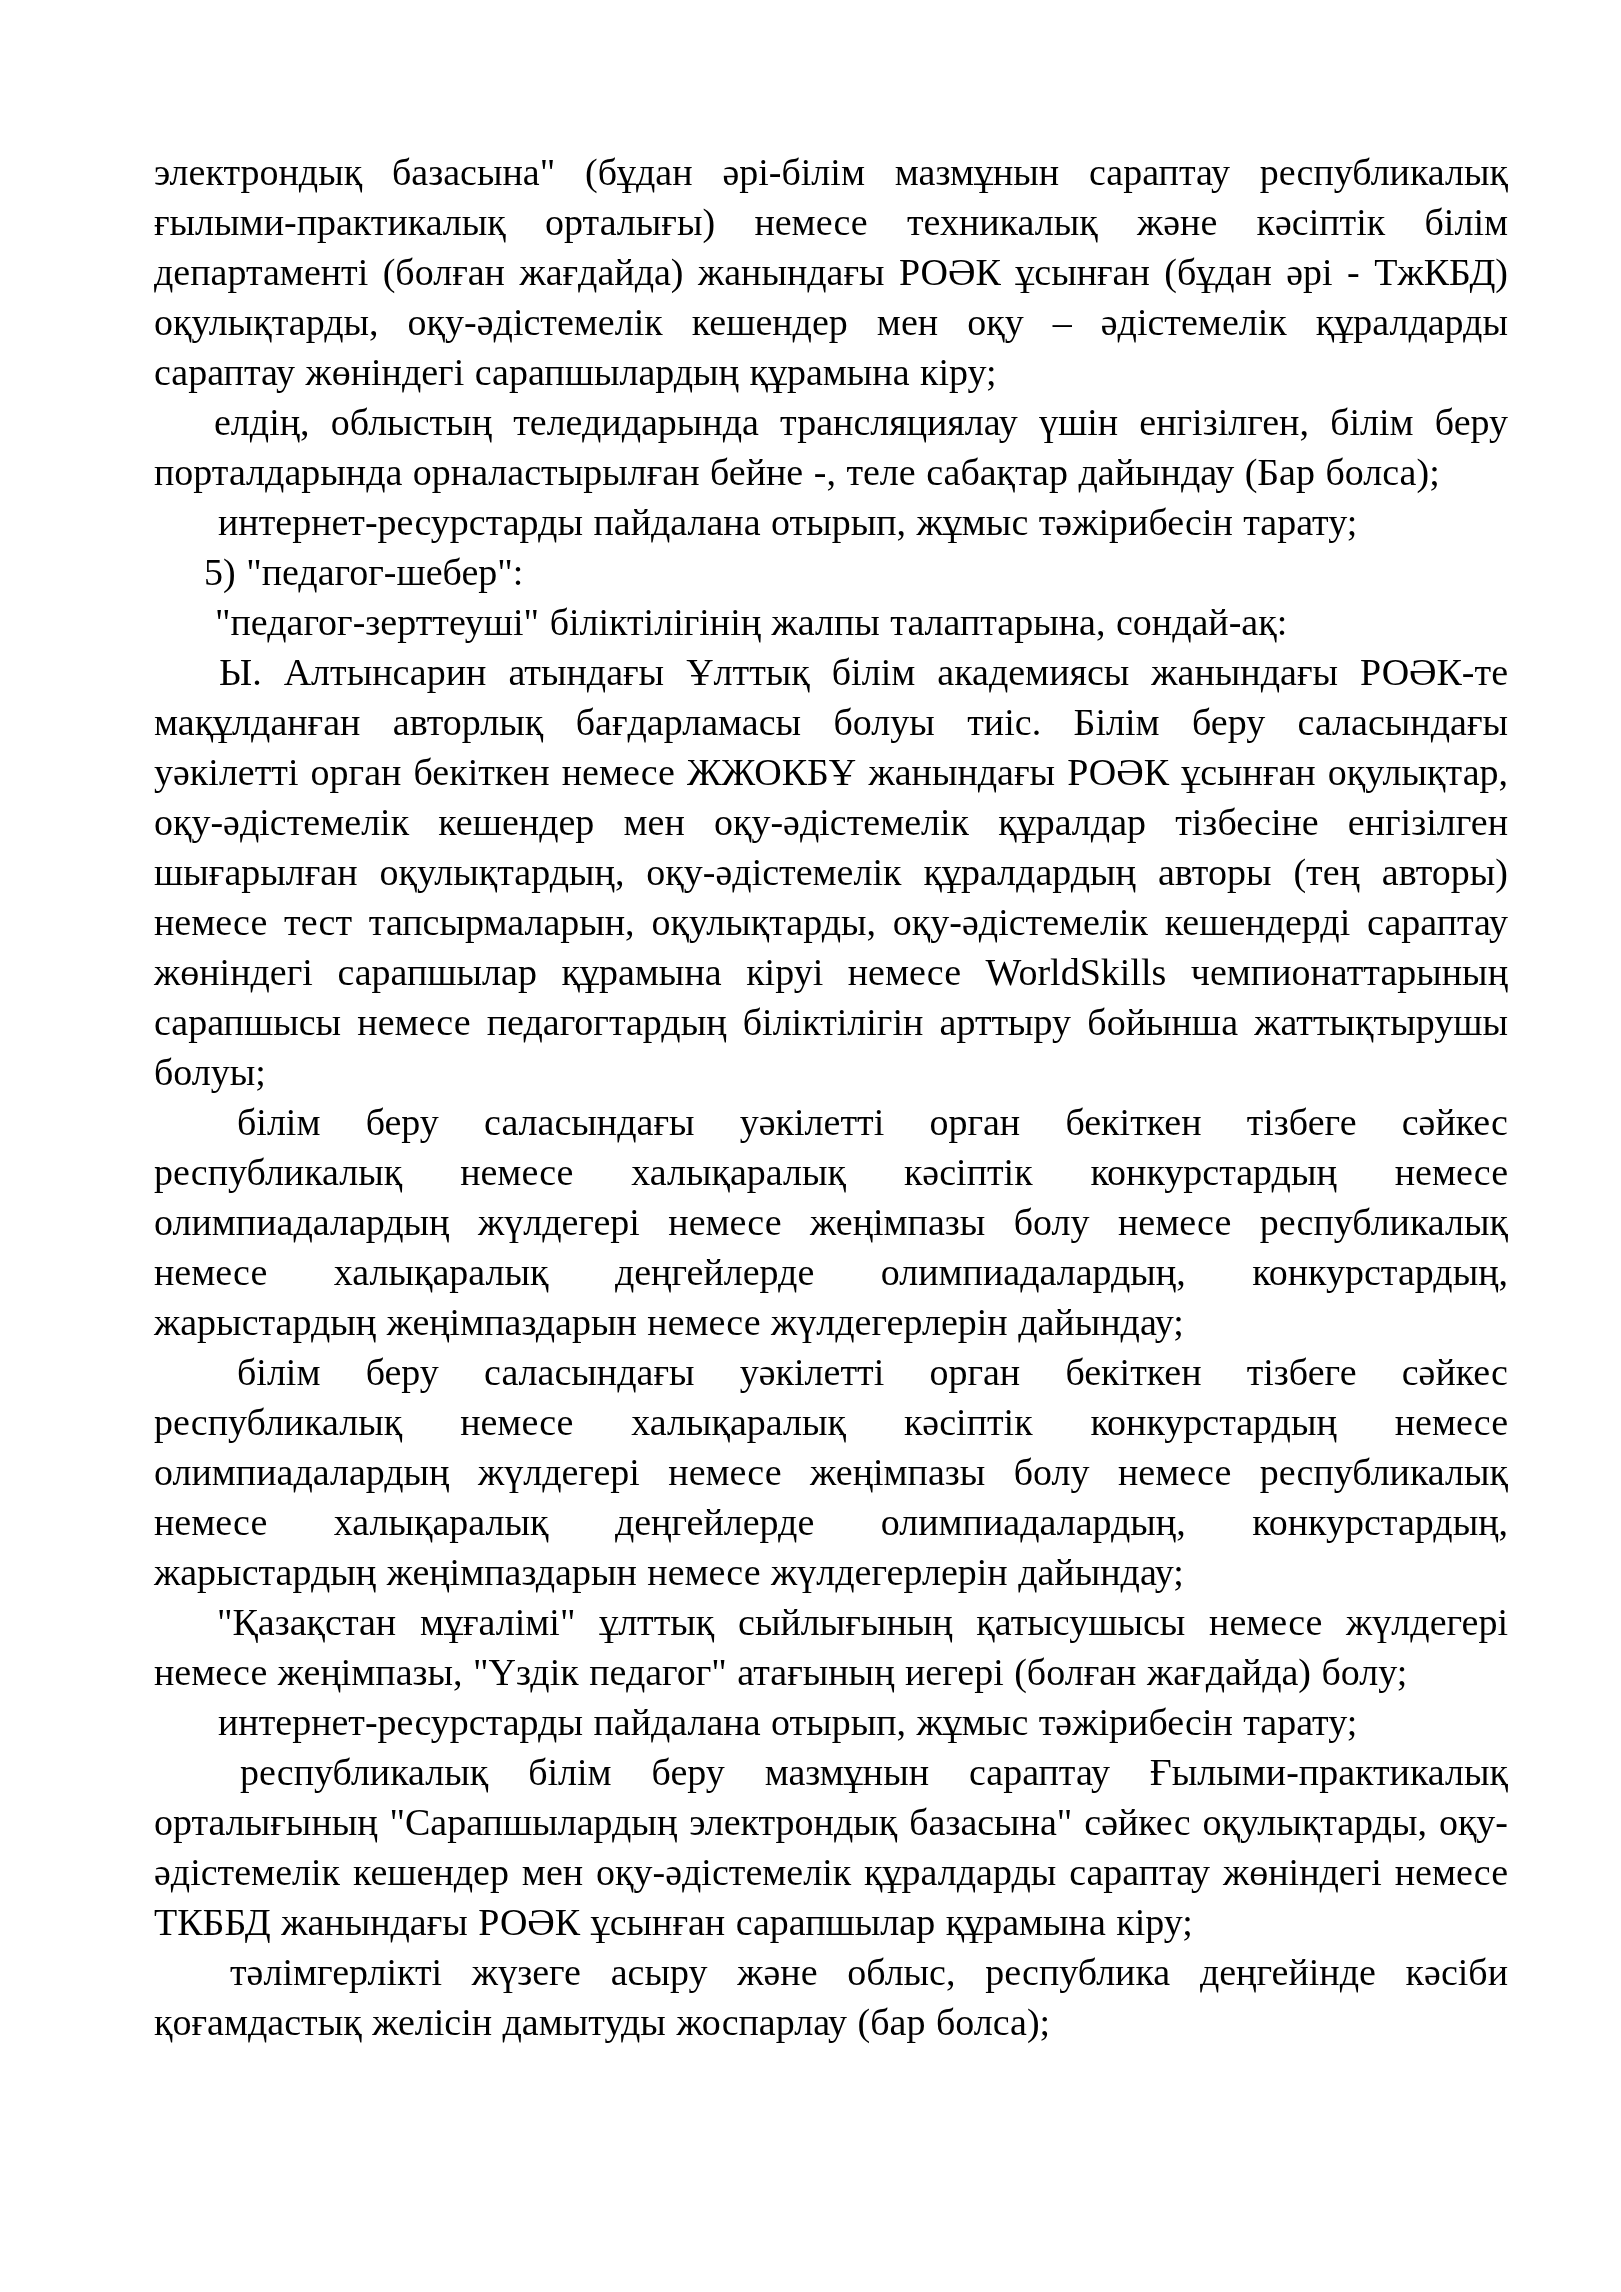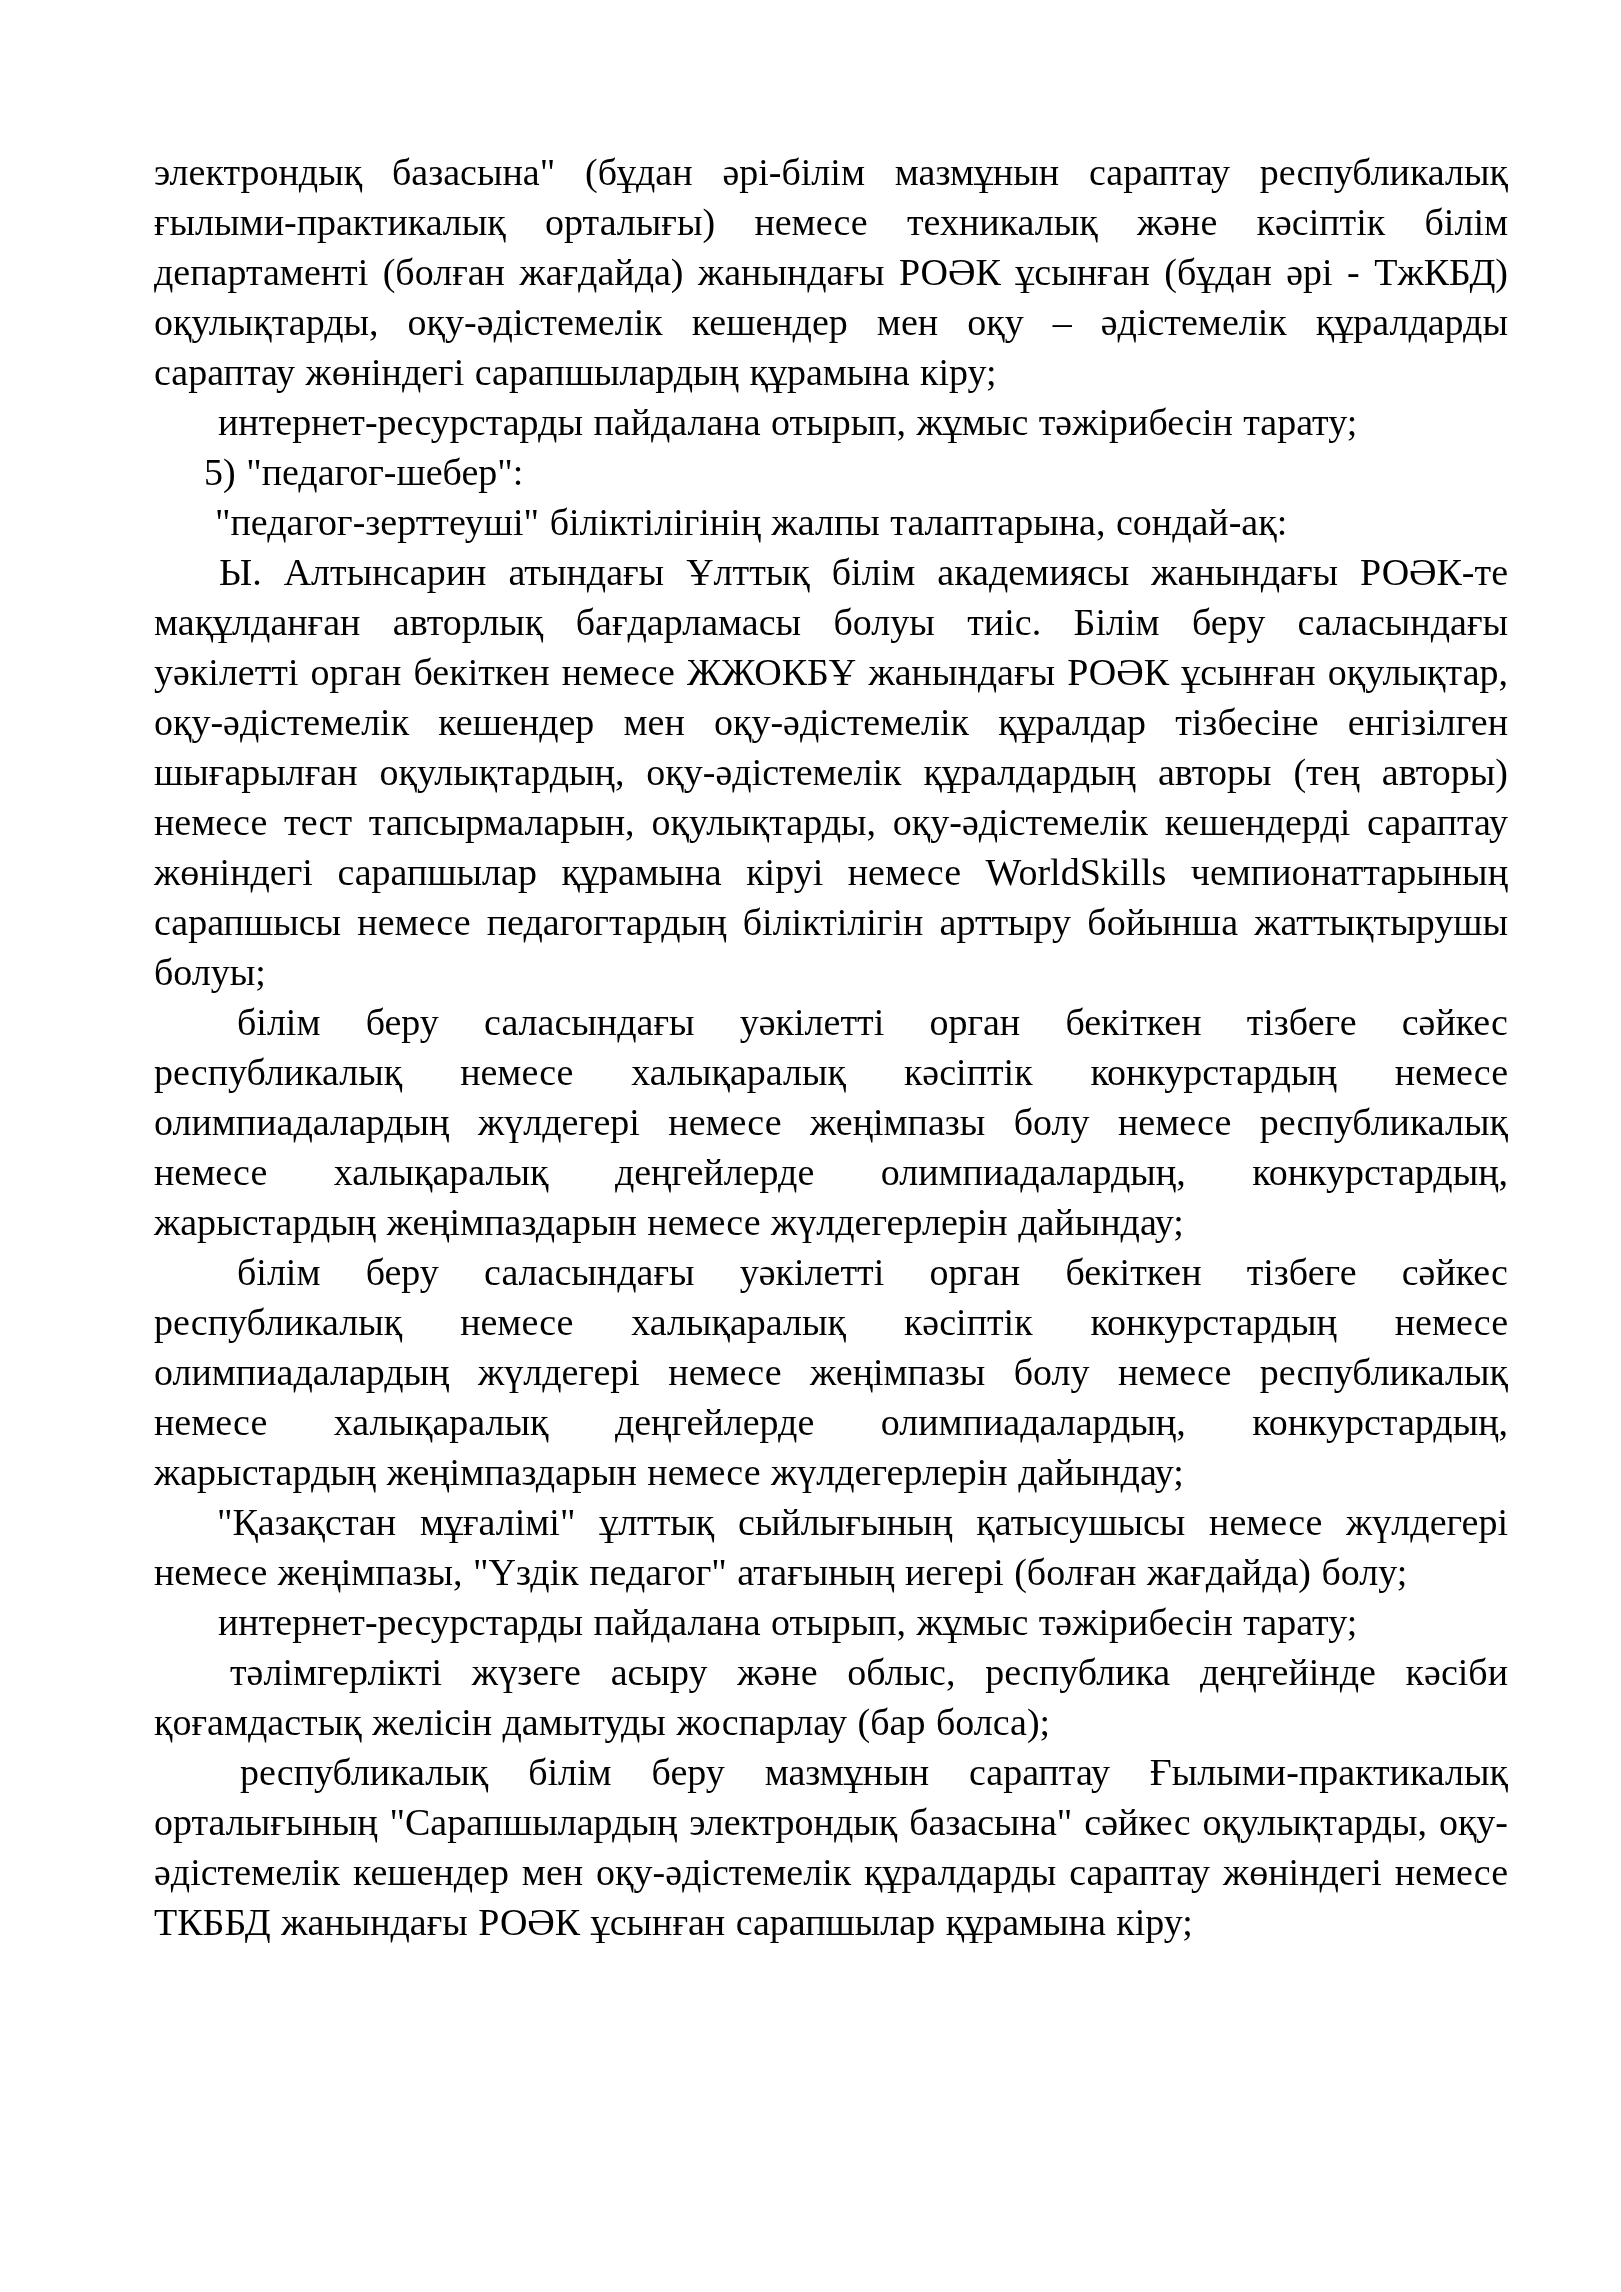--- a/index.html
+++ b/index.html
@@ -31,25 +31,26 @@
     text-align: justify;
     word-spacing: 1px;
   }
 </style>
 </head>
 <body>
 
 <div class="page">
   <div class="doc-body">
       <p class="para" style="text-indent: 0px;">электрондық базасына" (бұдан әрі-білім мазмұнын сараптау республикалық ғылыми-практикалық орталығы) немесе техникалық және кәсіптік білім департаменті (болған жағдайда) жанындағы РОӘК ұсынған (бұдан әрі - ТжКБД) оқулықтарды, оқу-әдістемелік кешендер мен оқу – әдістемелік құралдарды сараптау жөніндегі сарапшылардың құрамына кіру;</p>
+      <p class="para" style="text-indent: 60px;">елдің, облыстың теледидарында трансляциялау үшін енгізілген, білім беру порталдарында орналастырылған бейне -, теле сабақтар дайындау (Бар болса);</p>
       <p class="para" style="text-indent: 64px;">интернет-ресурстарды пайдалана отырып, жұмыс тәжірибесін тарату;</p>
       <p class="para" style="text-indent: 50px;">5) "педагог-шебер":</p>
       <p class="para" style="text-indent: 61px;">"педагог-зерттеуші" біліктілігінің жалпы талаптарына, сондай-ақ:</p>
       <p class="para" style="text-indent: 65px;">Ы. Алтынсарин атындағы Ұлттық білім академиясы жанындағы РОӘК-те мақұлданған авторлық бағдарламасы болуы тиіс. Білім беру саласындағы уәкілетті орган бекіткен немесе ЖЖОКБҰ жанындағы РОӘК ұсынған оқулықтар, оқу-әдістемелік кешендер мен оқу-әдістемелік құралдар тізбесіне енгізілген шығарылған оқулықтардың, оқу-әдістемелік құралдардың авторы (тең авторы) немесе тест тапсырмаларын, оқулықтарды, оқу-әдістемелік кешендерді сараптау жөніндегі сарапшылар құрамына кіруі немесе WorldSkills чемпионаттарының сарапшысы немесе педагогтардың біліктілігін арттыру бойынша жаттықтырушы болуы;</p>
       <p class="para" style="text-indent: 83px;">білім беру саласындағы уәкілетті орган бекіткен тізбеге сәйкес республикалық немесе халықаралық кәсіптік конкурстардың немесе олимпиадалардың жүлдегері немесе жеңімпазы болу немесе республикалық немесе халықаралық деңгейлерде олимпиадалардың, конкурстардың, жарыстардың жеңімпаздарын немесе жүлдегерлерін дайындау;</p>
       <p class="para" style="text-indent: 83px;">білім беру саласындағы уәкілетті орган бекіткен тізбеге сәйкес республикалық немесе халықаралық кәсіптік конкурстардың немесе олимпиадалардың жүлдегері немесе жеңімпазы болу немесе республикалық немесе халықаралық деңгейлерде олимпиадалардың, конкурстардың, жарыстардың жеңімпаздарын немесе жүлдегерлерін дайындау;</p>
       <p class="para" style="text-indent: 63px;">"Қазақстан мұғалімі" ұлттық сыйлығының қатысушысы немесе жүлдегері немесе жеңімпазы, "Үздік педагог" атағының иегері (болған жағдайда) болу;</p>
       <p class="para" style="text-indent: 64px;">интернет-ресурстарды пайдалана отырып, жұмыс тәжірибесін тарату;</p>
+      <p class="para" style="text-indent: 86px;">республикалық білім беру мазмұнын сараптау Ғылыми-практикалық орталығының "Сарапшылардың электрондық базасына" сәйкес оқулықтарды, оқу-әдістемелік кешендер мен оқу-әдістемелік құралдарды сараптау жөніндегі немесе ТКББД жанындағы РОӘК ұсынған сарапшылар құрамына кіру;</p>
       <p class="para" style="text-indent: 76px;">тәлімгерлікті жүзеге асыру және облыс, республика деңгейінде кәсіби қоғамдастық желісін дамытуды жоспарлау (бар болса);</p>
-      <p class="para" style="text-indent: 86px;">республикалық білім беру мазмұнын сараптау Ғылыми-практикалық орталығының "Сарапшылардың электрондық базасына" сәйкес оқулықтарды, оқу-әдістемелік кешендер мен оқу-әдістемелік құралдарды сараптау жөніндегі немесе ТКББД жанындағы РОӘК ұсынған сарапшылар құрамына кіру;</p>
     </div>
 </div>
 
 
 </body></html>

